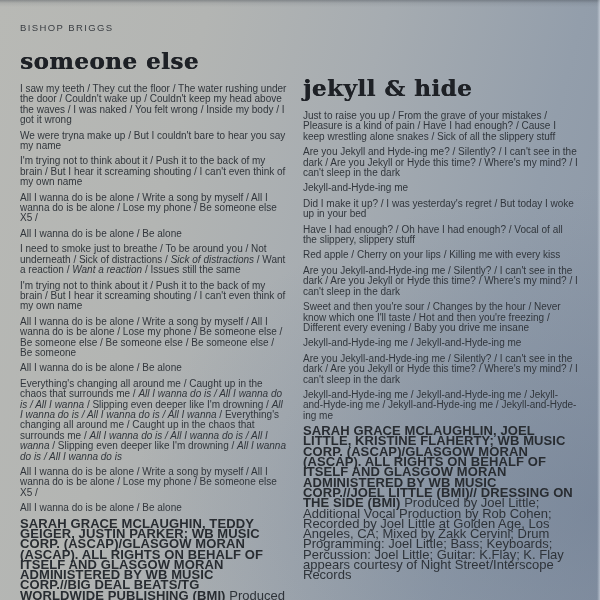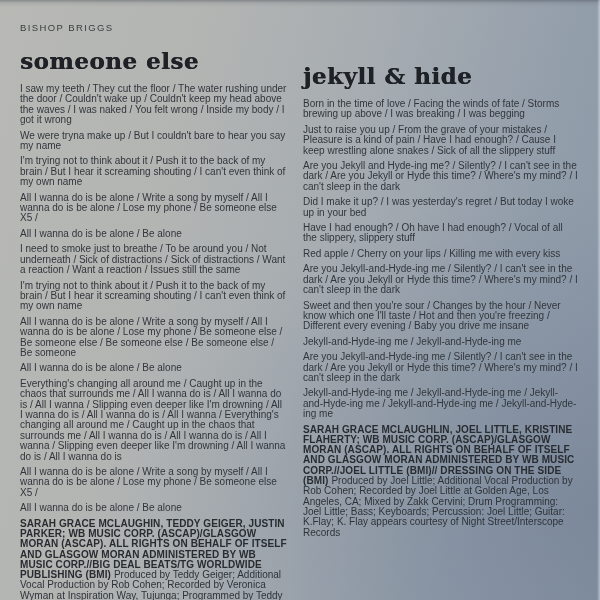--- a/index.html
+++ b/index.html
@@ -17,43 +17,43 @@
       radial-gradient(130% 90% at 100% 85%, rgba(96,112,136,0.38), rgba(96,112,136,0) 60%),
       linear-gradient(104deg, #b8b9b5 0%, #b3b5b3 28%, #a6acb1 52%, #939eab 78%, #8a96a6 100%);
   }
   .page::after{ 
     content:"";position:absolute;top:0;right:0;width:3px;height:100%;
     background:linear-gradient(to left, rgba(224,230,238,0.55), rgba(224,230,238,0));
     pointer-events:none;
   }
   .col{position:absolute;}
   .col-left{left:20px;top:22px;width:267px;}
-  .col-right{left:303px;top:64px;width:275px;}
+  .col-right{left:303px;top:76px;width:275px;}
   .artist{
     font-size:9.5px;letter-spacing:1.4px;color:#393d42;
     margin:0 0 16px 0;font-weight:400;
   }
   .song-title{
     font-family:"DejaVu Serif", serif;
     font-weight:700;
     font-size:23px;line-height:24px;
     letter-spacing:0.5px;
     color:#1e2126;
     margin:0 0 11px 0;
     text-shadow:0.4px 0 0 #1e2126;
   }
   .stanza{
     margin:0 0 5px 0;
     font-size:10px;line-height:10.4px;
     color:#31363c;
   }
-  .stanza .it{}
+  .stanza .it{font-style:italic;}
   .credits{
     margin:2px 0 14px 0;
-    font-size:10px;line-height:10.3px;
+    font-size:13px;line-height:10.3px;
     color:#2e3339;
   }
   .credits .bd{font-weight:700;color:#282c31;letter-spacing:0.1px;}
 </style>
 </head>
 <body>
 
 <div class="page">
 
   <div class="col col-left">
@@ -72,23 +72,23 @@
         <p class="stanza"><span>Everything's changing all around me / Caught up in the chaos that surrounds me / </span><span class="it">All I wanna do is / All I wanna do is / All I wanna</span><span> / Slipping even deeper like I'm drowning / </span><span class="it">All I wanna do is / All I wanna do is / All I wanna</span><span> / Everything's changing all around me / Caught up in the chaos that surrounds me / </span><span class="it">All I wanna do is / All I wanna do is / All I wanna</span><span> / Slipping even deeper like I'm drowning / </span><span class="it">All I wanna do is / All I wanna do is</span></p>
         <p class="stanza"><span>All I wanna do is be alone / Write a song by myself / All I wanna do is be alone / Lose my phone / Be someone else X5 /</span></p>
         <p class="stanza"><span>All I wanna do is be alone / Be alone</span></p>
       </div>
     <p class="credits"><span class="bd">SARAH GRACE MCLAUGHIN, TEDDY GEIGER, JUSTIN PARKER; WB MUSIC CORP. (ASCAP)/GLASGOW MORAN (ASCAP). ALL RIGHTS ON BEHALF OF ITSELF AND GLASGOW MORAN ADMINISTERED BY WB MUSIC CORP.//BIG DEAL BEATS/TG WORLDWIDE PUBLISHING (BMI) </span><span>Produced by Teddy Geiger; Additional Vocal Production by Rob Cohen; Recorded by Veronica Wyman at Inspiration Way, Tujunga; Programmed by Teddy Geiger; Mixed by Zakk Cervini; Keyboards: Justin Parker</span></p>
   </div>
 
   <div class="col col-right">
     <h2 class="song-title">jekyll &amp; hide</h2>
     <div>
-        <p class="stanza"><span>Born in the time of love / Facing the winds of fate / Storms brewing up above / I was breaking / I was begging</span></p>
         <p class="stanza"><span>Just to raise you up / From the grave of your mistakes / Pleasure is a kind of pain / Have I had enough? / Cause I keep wrestling alone snakes / Sick of all the slippery stuff</span></p>
         <p class="stanza"><span>Are you Jekyll and Hyde-ing me? / Silently? / I can't see in the dark / Are you Jekyll or Hyde this time? / Where's my mind? / I can't sleep in the dark</span></p>
+        <p class="stanza"><span>Jekyll-and-Hyde-ing me</span></p>
         <p class="stanza"><span>Did I make it up? / I was yesterday's regret / But today I woke up in your bed</span></p>
         <p class="stanza"><span>Have I had enough? / Oh have I had enough? / Vocal of all the slippery, slippery stuff</span></p>
         <p class="stanza"><span>Red apple / Cherry on your lips / Killing me with every kiss</span></p>
         <p class="stanza"><span>Are you Jekyll-and-Hyde-ing me / Silently? / I can't see in the dark / Are you Jekyll or Hyde this time? / Where's my mind? / I can't sleep in the dark</span></p>
         <p class="stanza"><span>Sweet and then you're sour / Changes by the hour / Never know which one I'll taste / Hot and then you're freezing / Different every evening / Baby you drive me insane</span></p>
         <p class="stanza"><span>Jekyll-and-Hyde-ing me / Jekyll-and-Hyde-ing me</span></p>
         <p class="stanza"><span>Are you Jekyll-and-Hyde-ing me / Silently? / I can't see in the dark / Are you Jekyll or Hyde this time? / Where's my mind? / I can't sleep in the dark</span></p>
         <p class="stanza"><span>Jekyll-and-Hyde-ing me / Jekyll-and-Hyde-ing me / Jekyll-and-Hyde-ing me / Jekyll-and-Hyde-ing me / Jekyll-and-Hyde-ing me</span></p>
       </div>
     <p class="credits"><span class="bd">SARAH GRACE MCLAUGHLIN, JOEL LITTLE, KRISTINE FLAHERTY; WB MUSIC CORP. (ASCAP)/GLASGOW MORAN (ASCAP). ALL RIGHTS ON BEHALF OF ITSELF AND GLASGOW MORAN ADMINISTERED BY WB MUSIC CORP.//JOEL LITTLE (BMI)// DRESSING ON THE SIDE (BMI) </span><span>Produced by Joel Little; Additional Vocal Production by Rob Cohen; Recorded by Joel Little at Golden Age, Los Angeles, CA; Mixed by Zakk Cervini; Drum Programming: Joel Little; Bass; Keyboards; Percussion: Joel Little; Guitar: K.Flay; K. Flay appears courtesy of Night Street/Interscope Records</span></p>

